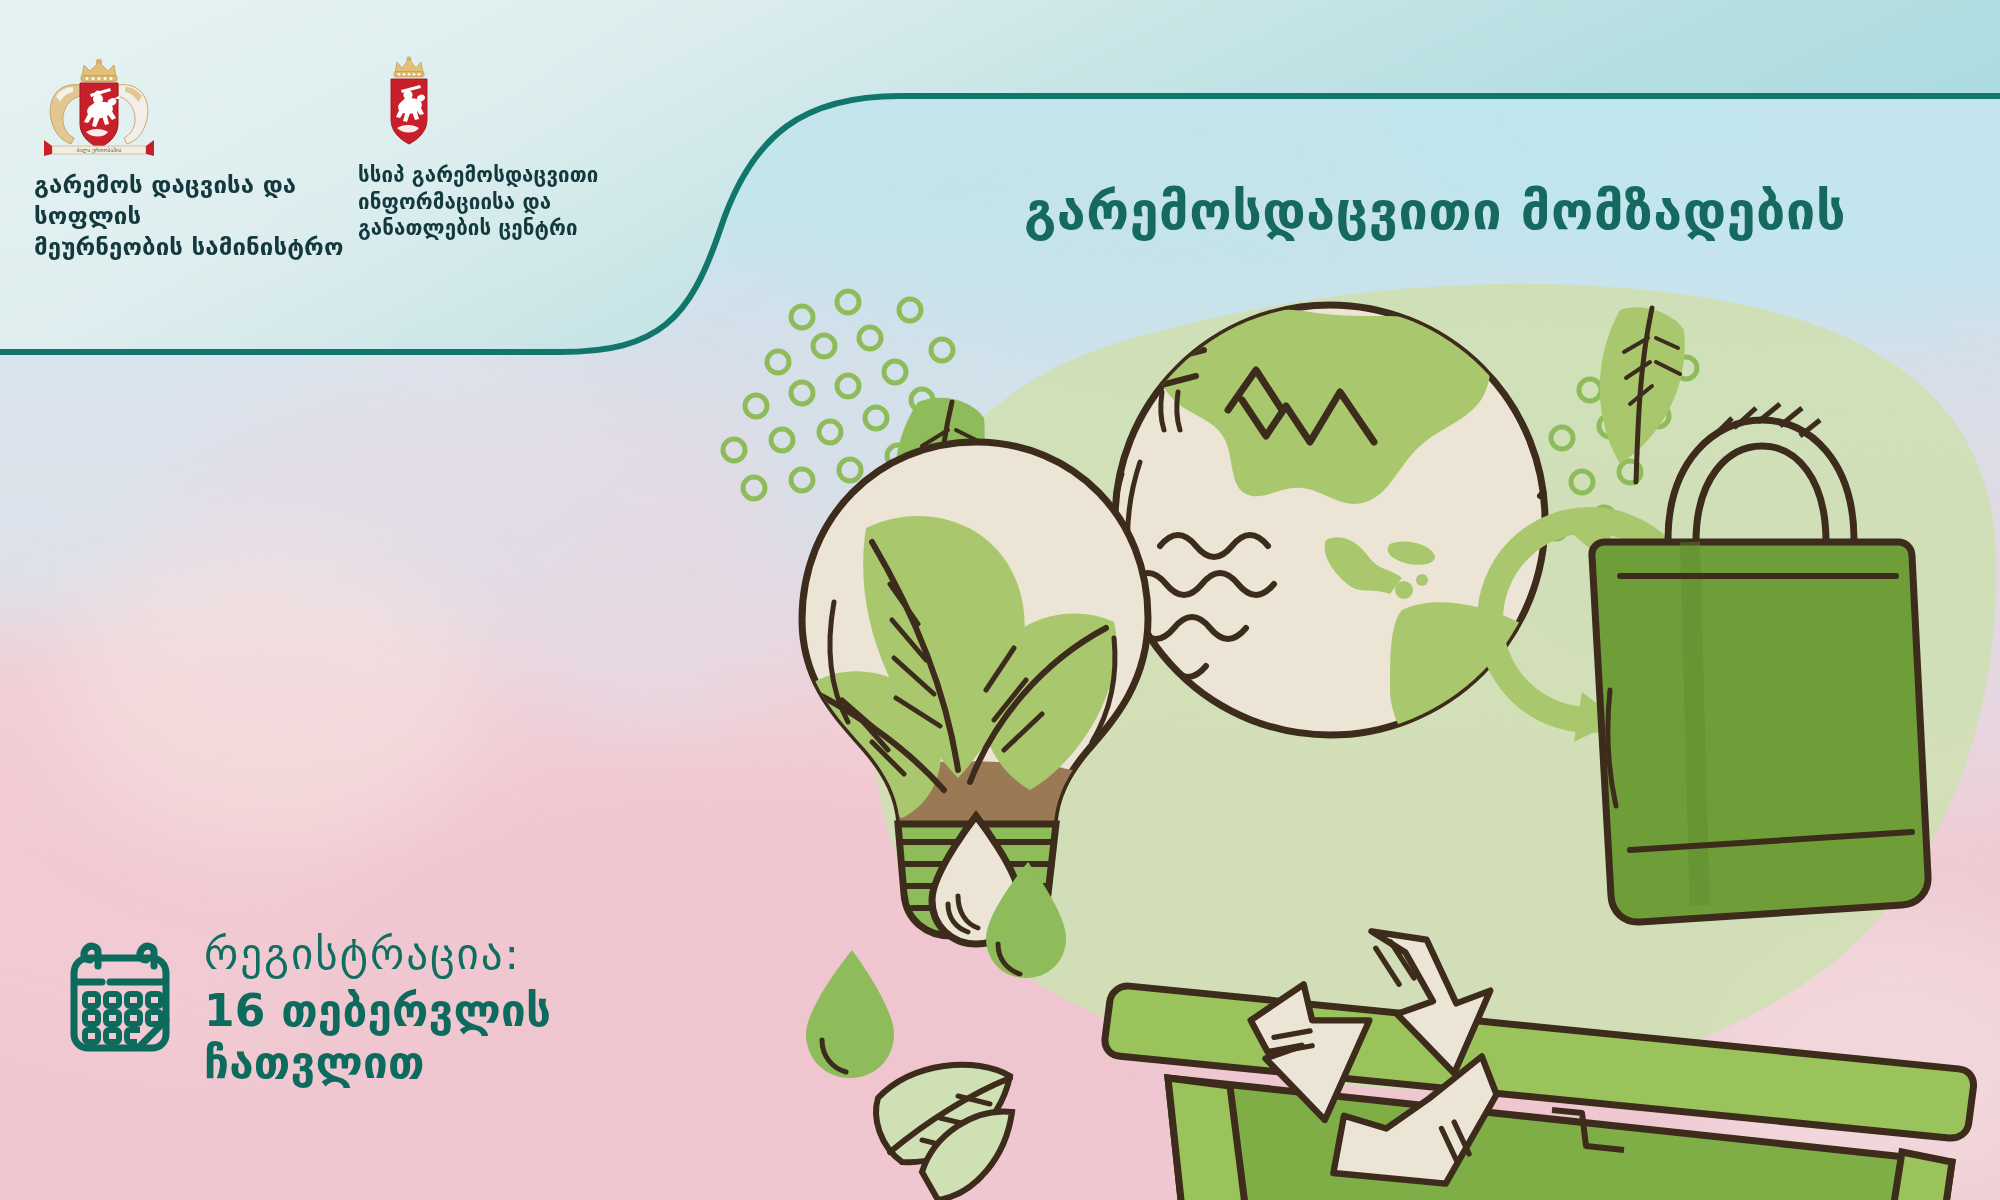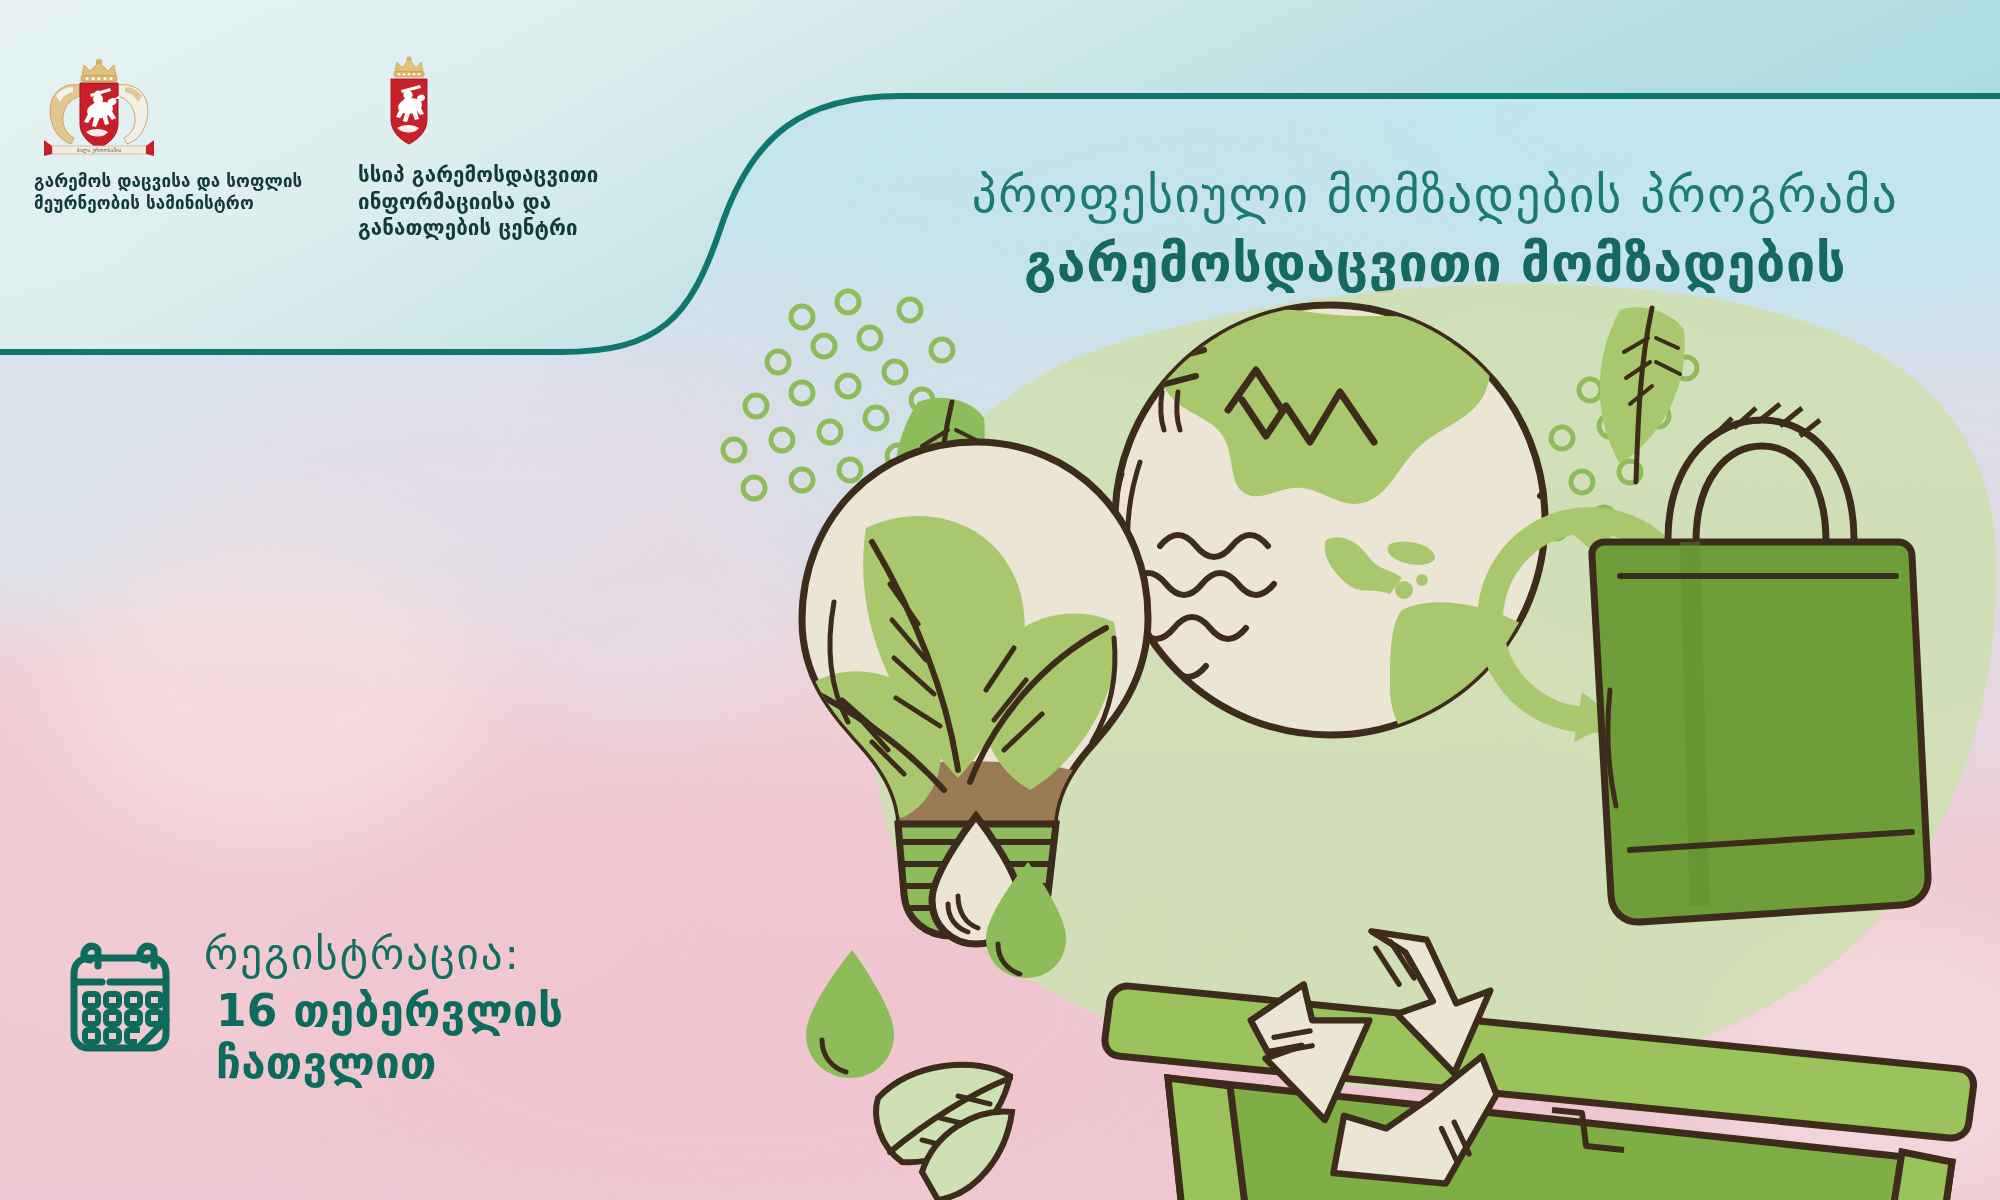--- a/index.html
+++ b/index.html
@@ -69,21 +69,21 @@
   .crest-a{ margin-left:6px; }
   .crest-b{ margin-left:18px; }
 
   .logo-caption{
     margin-top:10px;
     color:#13383d;
     font-weight:700;
     line-height:1.3;
     white-space:pre-line;
   }
-  .logo-a .logo-caption{ font-size:17px; letter-spacing:.1px; }
+  .logo-a .logo-caption{ font-size:24px; letter-spacing:.1px; }
   .logo-b .logo-caption{ font-size:20.5px; margin-top:14px; letter-spacing:.1px; }
 
   
   .title-wrap{
     position:absolute; left:880px; top:170px; width:1110px;
     text-align:center;
   }
   .title-line1{
     color:#1d7a70;
     font-size:49px;
@@ -117,21 +117,20 @@
     line-height:1.05;
   }
   .reg-value{
     color:#0d6b5e;
     font-size:44px;
     font-weight:800;
     line-height:1.18;
     margin-top:8px;
     white-space:pre-line;
     letter-spacing:.2px;
-    margin-left:12px;
   }
 
   
   .illus{
     position:absolute; left:690px; top:250px;
     width:1310px; height:950px;
   }
   .illus svg{ display:block; }
 </style>
 </head>
@@ -255,21 +254,20 @@
         </g>
         <path d="M21,76 C27,72 37,72 43,76 C39,82 27,82 21,76 Z" fill="#ffffff" opacity="0.92"></path>
       </svg>
       <div class="logo-caption">სსიპ გარემოსდაცვითი
 ინფორმაციისა და
 განათლების ცენტრი</div>
     </div>
   </div>
 
   <div class="title-wrap">
-    <div class="title-line1">პროფესიული მომზადების პროგრამა</div>
     <div class="title-line2">გარემოსდაცვითი მომზადების</div>
   </div>
 
   <div class="illus">
     <svg width="1310" height="950" viewBox="0 0 1310 950">
       <defs>
         <clipPath id="globeClip">
             <circle cx="640" cy="270" r="215"></circle>
           </clipPath>
         <clipPath id="bulbClip">

